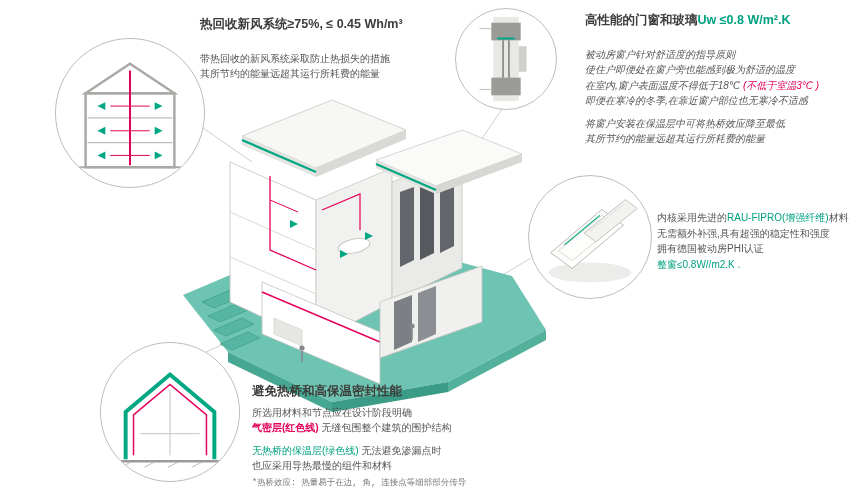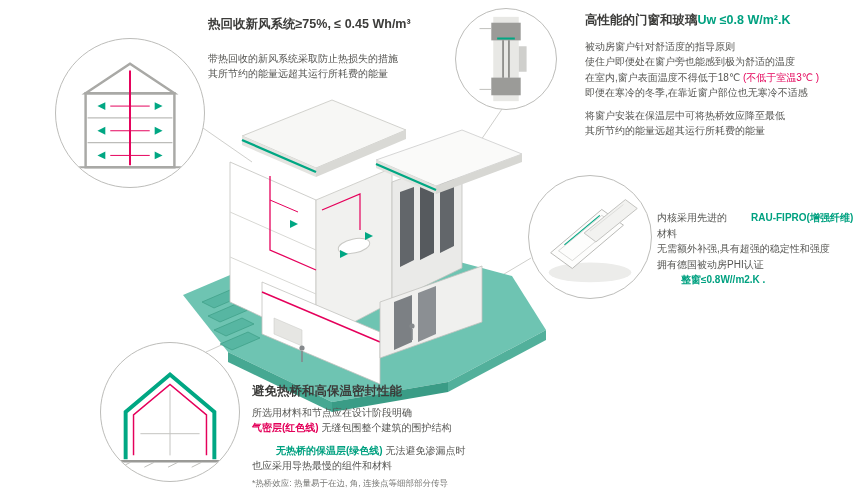--- a/index.html
+++ b/index.html
@@ -8,23 +8,23 @@
     font-family:"Liberation Sans","DejaVu Sans",sans-serif;color:#3c3c3a;
   }
   .abs{position:absolute;}
   .inset{
     position:absolute;border:1px solid #bdbdba;border-radius:50%;
     background:#ffffff;overflow:hidden;box-sizing:border-box;
   }
   .inset svg{display:block;width:100%;height:100%;}
   .heading{font-size:12.5px;font-weight:bold;color:#3c3c3a;line-height:1.35;}
   .body-text{font-size:10px;color:#565653;line-height:1.55;}
-  .small-note{font-size:8.5px;color:#7a7a77;line-height:1.4;}
+  .small-note{font-size:8.5px;color:#7a7a77;line-height:1.4;font-family:Liberation Mono, monospace;}
   .green{color:var(--green);}
-  .green-b{color:var(--green);font-weight:bold;padding-left:24px;}
+  .green-b{color:var(--green);font-weight:normal;}
   .red{color:var(--red);}
   .red-b{color:var(--red);font-weight:bold;}
   .leader{position:absolute;left:0;top:0;width:865px;height:492px;pointer-events:none;}
 </style>
 </head>
 <body>
 
 <div class="canvas" style="--green:#00a180;--red:#e30059;">
 
   <svg class="leader" viewBox="0 0 865 492">
@@ -148,33 +148,33 @@
       <line x1="40" y1="92" x2="100" y2="92" stroke="#c3c3c0" stroke-width="1"></line>
       <line x1="70" y1="48" x2="70" y2="114" stroke="#c3c3c0" stroke-width="1"></line>
       <line x1="14" y1="120" x2="126" y2="120" stroke="#9a9a97" stroke-width="2.5"></line>
       <line x1="20" y1="126" x2="30" y2="121" stroke="#bdbdba" stroke-width="1"></line>
       <line x1="44" y1="126" x2="54" y2="121" stroke="#bdbdba" stroke-width="1"></line>
       <line x1="68" y1="126" x2="78" y2="121" stroke="#bdbdba" stroke-width="1"></line>
       <line x1="92" y1="126" x2="102" y2="121" stroke="#bdbdba" stroke-width="1"></line>
     </svg>
   </div>
 
-  <div class="abs" style="left:208px;top:16px;width:262px;">
+  <div class="abs" style="left:200px;top:16px;width:262px;">
     <div class="heading">热回收新风系统≥75%, ≤ 0.45 Wh/m³</div>
     <div class="body-text" style="margin-top:18px;">
       <div>带热回收的新风系统采取防止热损失的措施</div>
       <div>其所节约的能量远超其运行所耗费的能量</div>
     </div>
   </div>
 
   <div class="abs" style="left:585px;top:12px;width:276px;">
     <div class="heading">
       <span>高性能的门窗和玻璃</span><span class="green">Uw ≤0.8 W/m².K</span>
     </div>
-    <div class="body-text" style="margin-top:10px;">
+    <div class="body-text" style="margin-top:18px;font-style:italic;">
       <div>被动房窗户针对舒适度的指导原则</div>
       <div>使住户即便处在窗户旁也能感到极为舒适的温度</div>
       <div>
         <span>在室内,窗户表面温度不得低于18℃ </span><span class="red">(不低于室温3℃ )</span>
       </div>
       <div>即便在寒冷的冬季,在靠近窗户部位也无寒冷不适感</div>
       <div style="height:7px;"></div>
       <div>将窗户安装在保温层中可将热桥效应降至最低</div>
       <div>其所节约的能量远超其运行所耗费的能量</div>
     </div>

